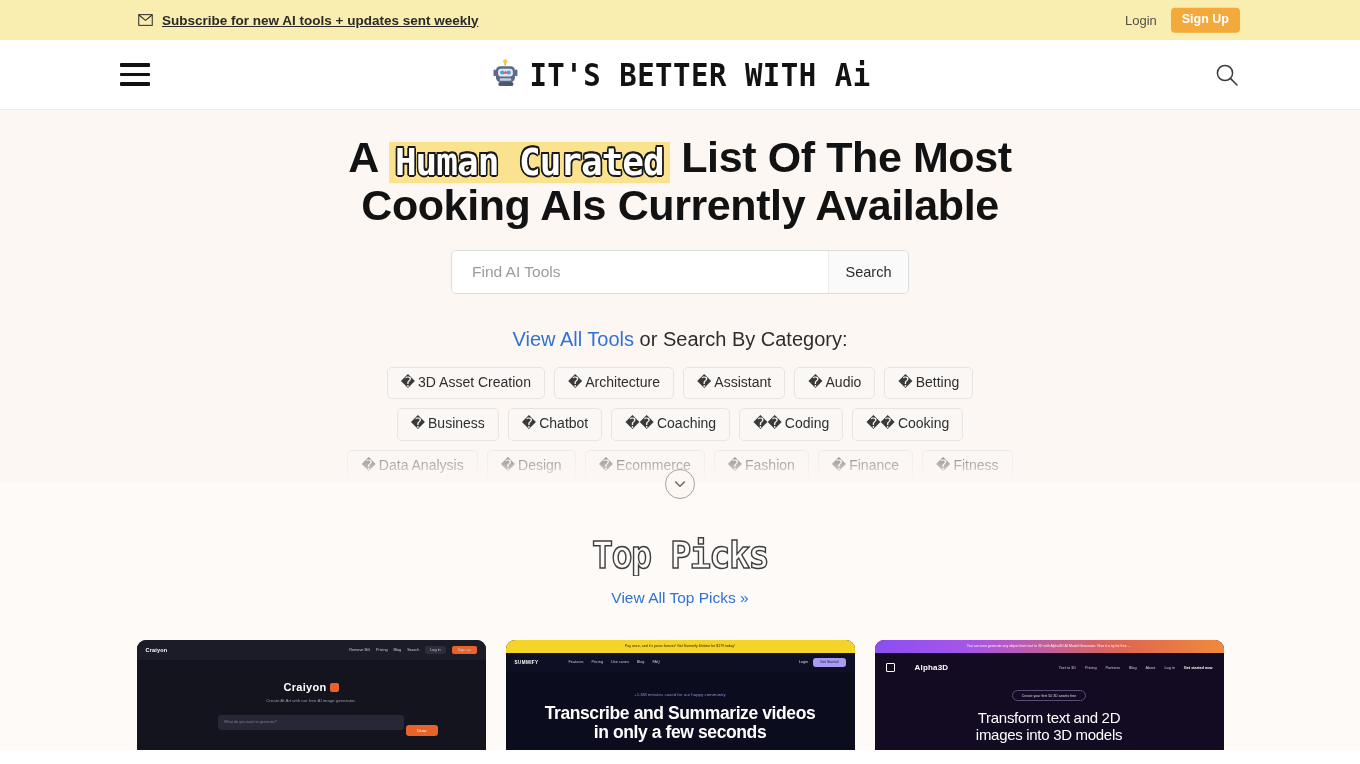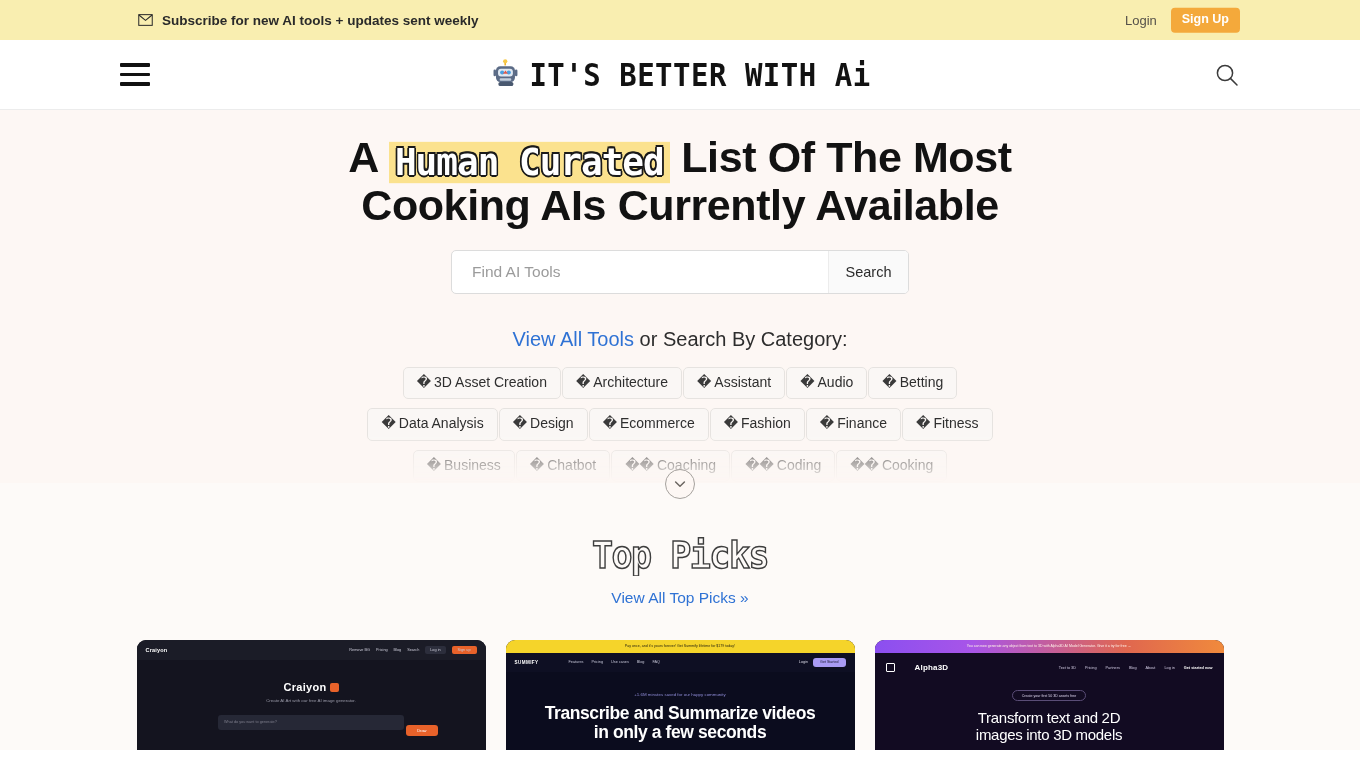--- a/index.html
+++ b/index.html
@@ -15,20 +15,21 @@
   .announce {
     height: 40px;
     background: #f9eeb0;
     display: flex;
     align-items: center;
     padding: 0 120px 0 138px;
     font-size: 13.5px;
     font-weight: 700;
     color: #2a2a2a;
     position: relative;
+    text-decoration: underline;
   }
   .announce-left { display: flex; align-items: center; gap: 9px; }
   .mail-icon { width: 15px; height: 12px; display: block; }
   .announce-right {
     margin-left: auto;
     display: flex;
     align-items: center;
     gap: 14px;
     position: absolute;
     right: 120px;
@@ -201,21 +202,21 @@
     margin-top: 16px;
     height: 116px;
     overflow: hidden;
     -webkit-mask-image: linear-gradient(to bottom, #000 0, #000 58%, rgba(0,0,0,0.18) 92%, rgba(0,0,0,0) 100%);
     mask-image: linear-gradient(to bottom, #000 0, #000 58%, rgba(0,0,0,0.18) 92%, rgba(0,0,0,0) 100%);
   }
   .chips-row {
     display: flex;
     justify-content: center;
     flex-wrap: wrap;
-    gap: 1px;
+    gap: 9px;
     margin-bottom: 9px;
   }
   .chip {
     border: 1px solid #e6e3e0;
     background: #faf7f5;
     border-radius: 5px;
     padding: 6px 13px 7px;
     font-size: 14px;
     color: #2f2f2f;
     cursor: pointer;
@@ -413,33 +414,33 @@
 
   <div class="chips-mask">
     <div class="chips-row">
       <div class="chip"><span class="emo">�</span><span>3D Asset Creation</span></div>
       <div class="chip"><span class="emo">�</span><span>Architecture</span></div>
       <div class="chip"><span class="emo">�</span><span>Assistant</span></div>
       <div class="chip"><span class="emo">�</span><span>Audio</span></div>
       <div class="chip"><span class="emo">�</span><span>Betting</span></div>
     </div>
     <div class="chips-row">
+      <div class="chip"><span class="emo">�</span><span>Business</span></div>
+      <div class="chip"><span class="emo">�</span><span>Chatbot</span></div>
+      <div class="chip"><span class="emo">��</span><span>Coaching</span></div>
+      <div class="chip"><span class="emo">��</span><span>Coding</span></div>
+      <div class="chip"><span class="emo">��</span><span>Cooking</span></div>
+    </div>
+    <div class="chips-row">
       <div class="chip"><span class="emo">�</span><span>Data Analysis</span></div>
       <div class="chip"><span class="emo">�</span><span>Design</span></div>
       <div class="chip"><span class="emo">�</span><span>Ecommerce</span></div>
       <div class="chip"><span class="emo">�</span><span>Fashion</span></div>
       <div class="chip"><span class="emo">�</span><span>Finance</span></div>
       <div class="chip"><span class="emo">�</span><span>Fitness</span></div>
-    </div>
-    <div class="chips-row">
-      <div class="chip"><span class="emo">�</span><span>Business</span></div>
-      <div class="chip"><span class="emo">�</span><span>Chatbot</span></div>
-      <div class="chip"><span class="emo">��</span><span>Coaching</span></div>
-      <div class="chip"><span class="emo">��</span><span>Coding</span></div>
-      <div class="chip"><span class="emo">��</span><span>Cooking</span></div>
     </div>
   </div>
 
   <div class="expand-btn">
     <svg width="16" height="16" viewBox="0 0 16 16">
       <path d="M3.6 6 L8 10.2 L12.4 6" fill="none" stroke="#6b6661" stroke-width="1.5" stroke-linecap="round" stroke-linejoin="round"></path>
     </svg>
   </div>
 </div>
 

